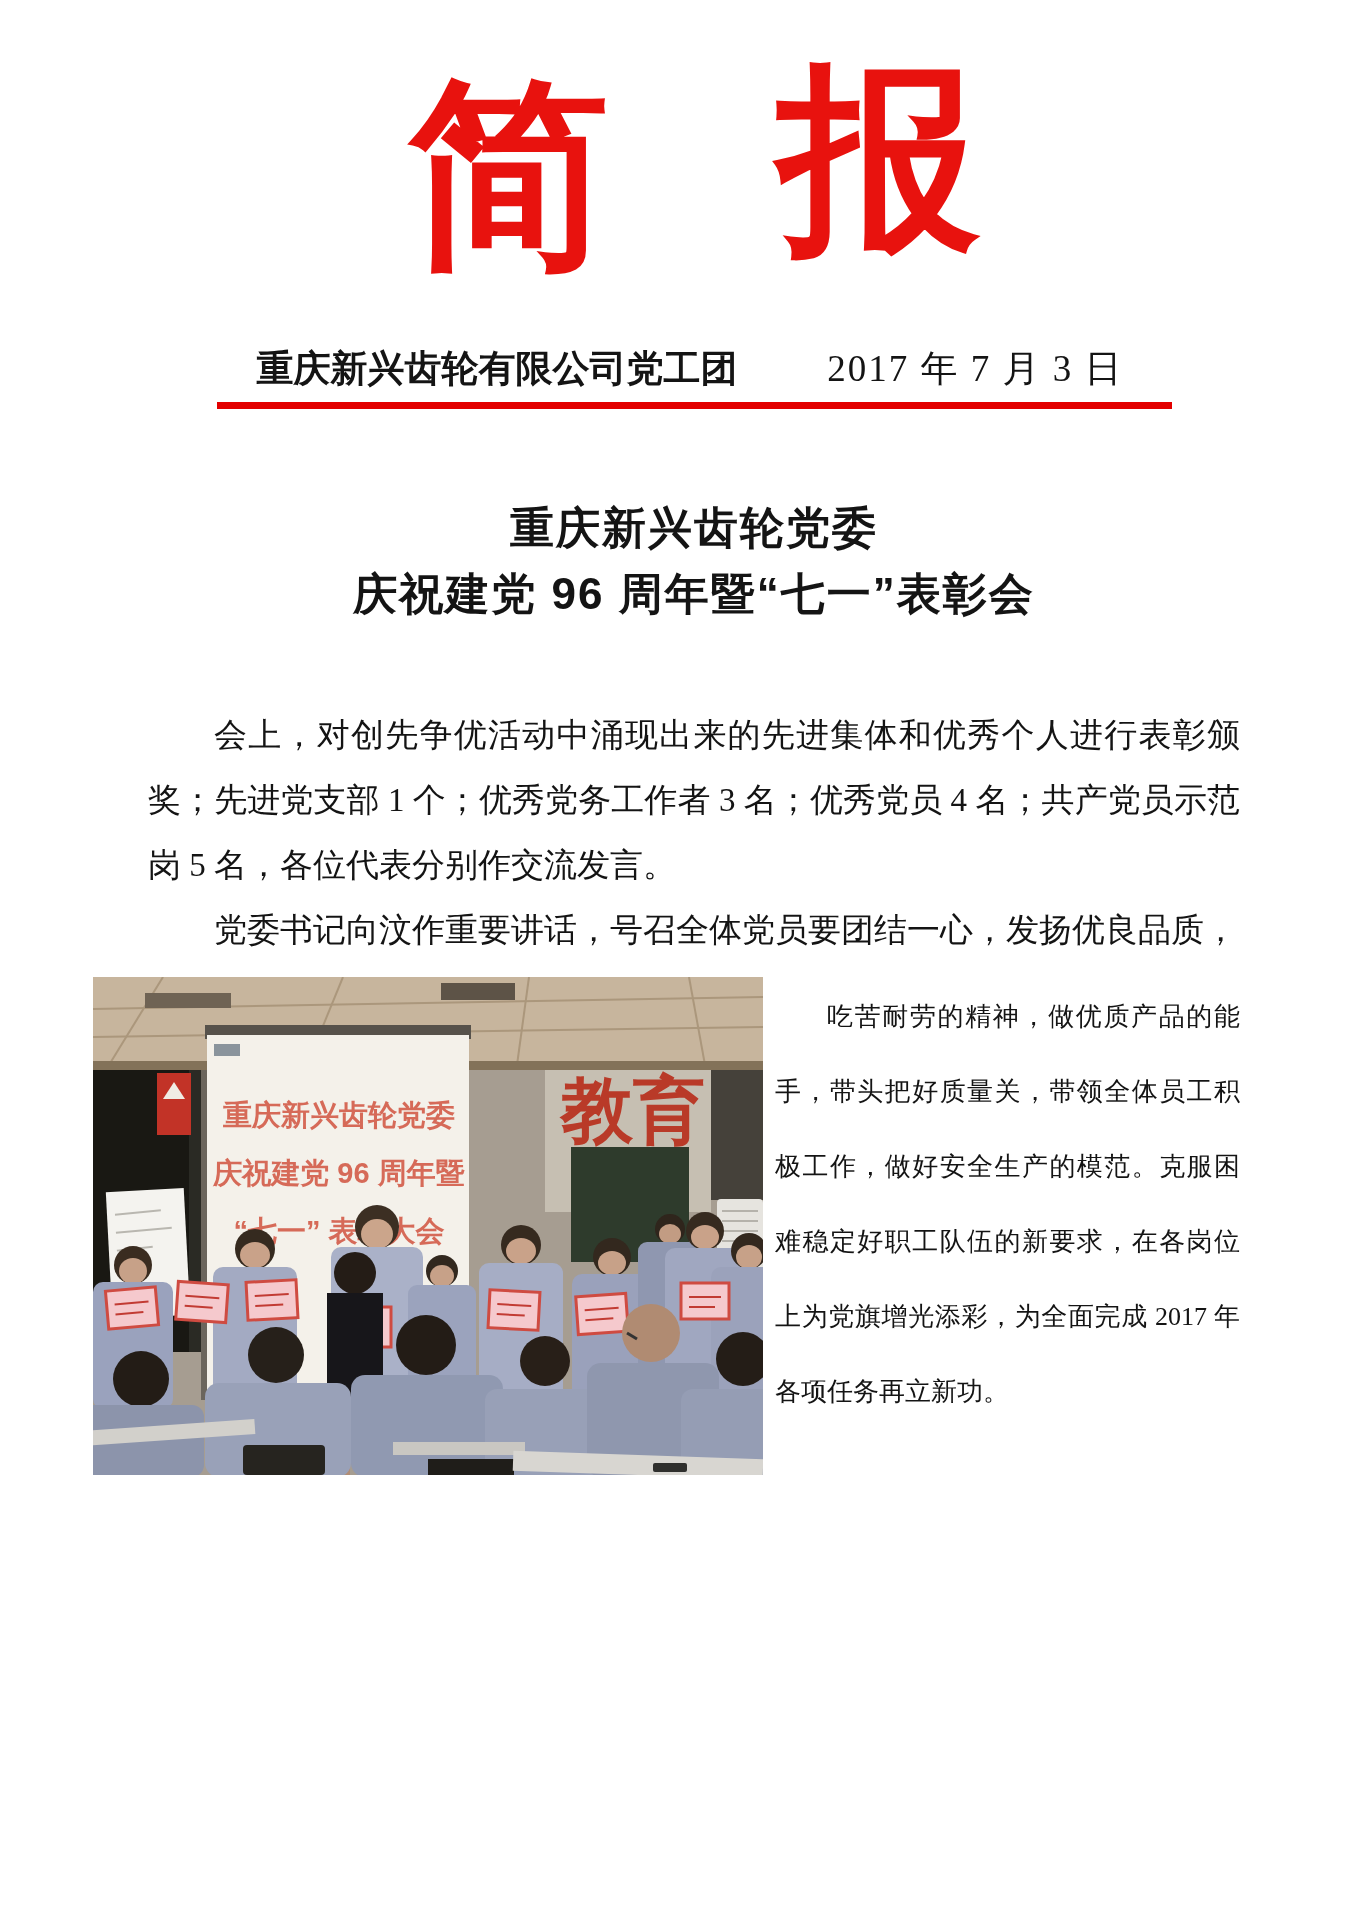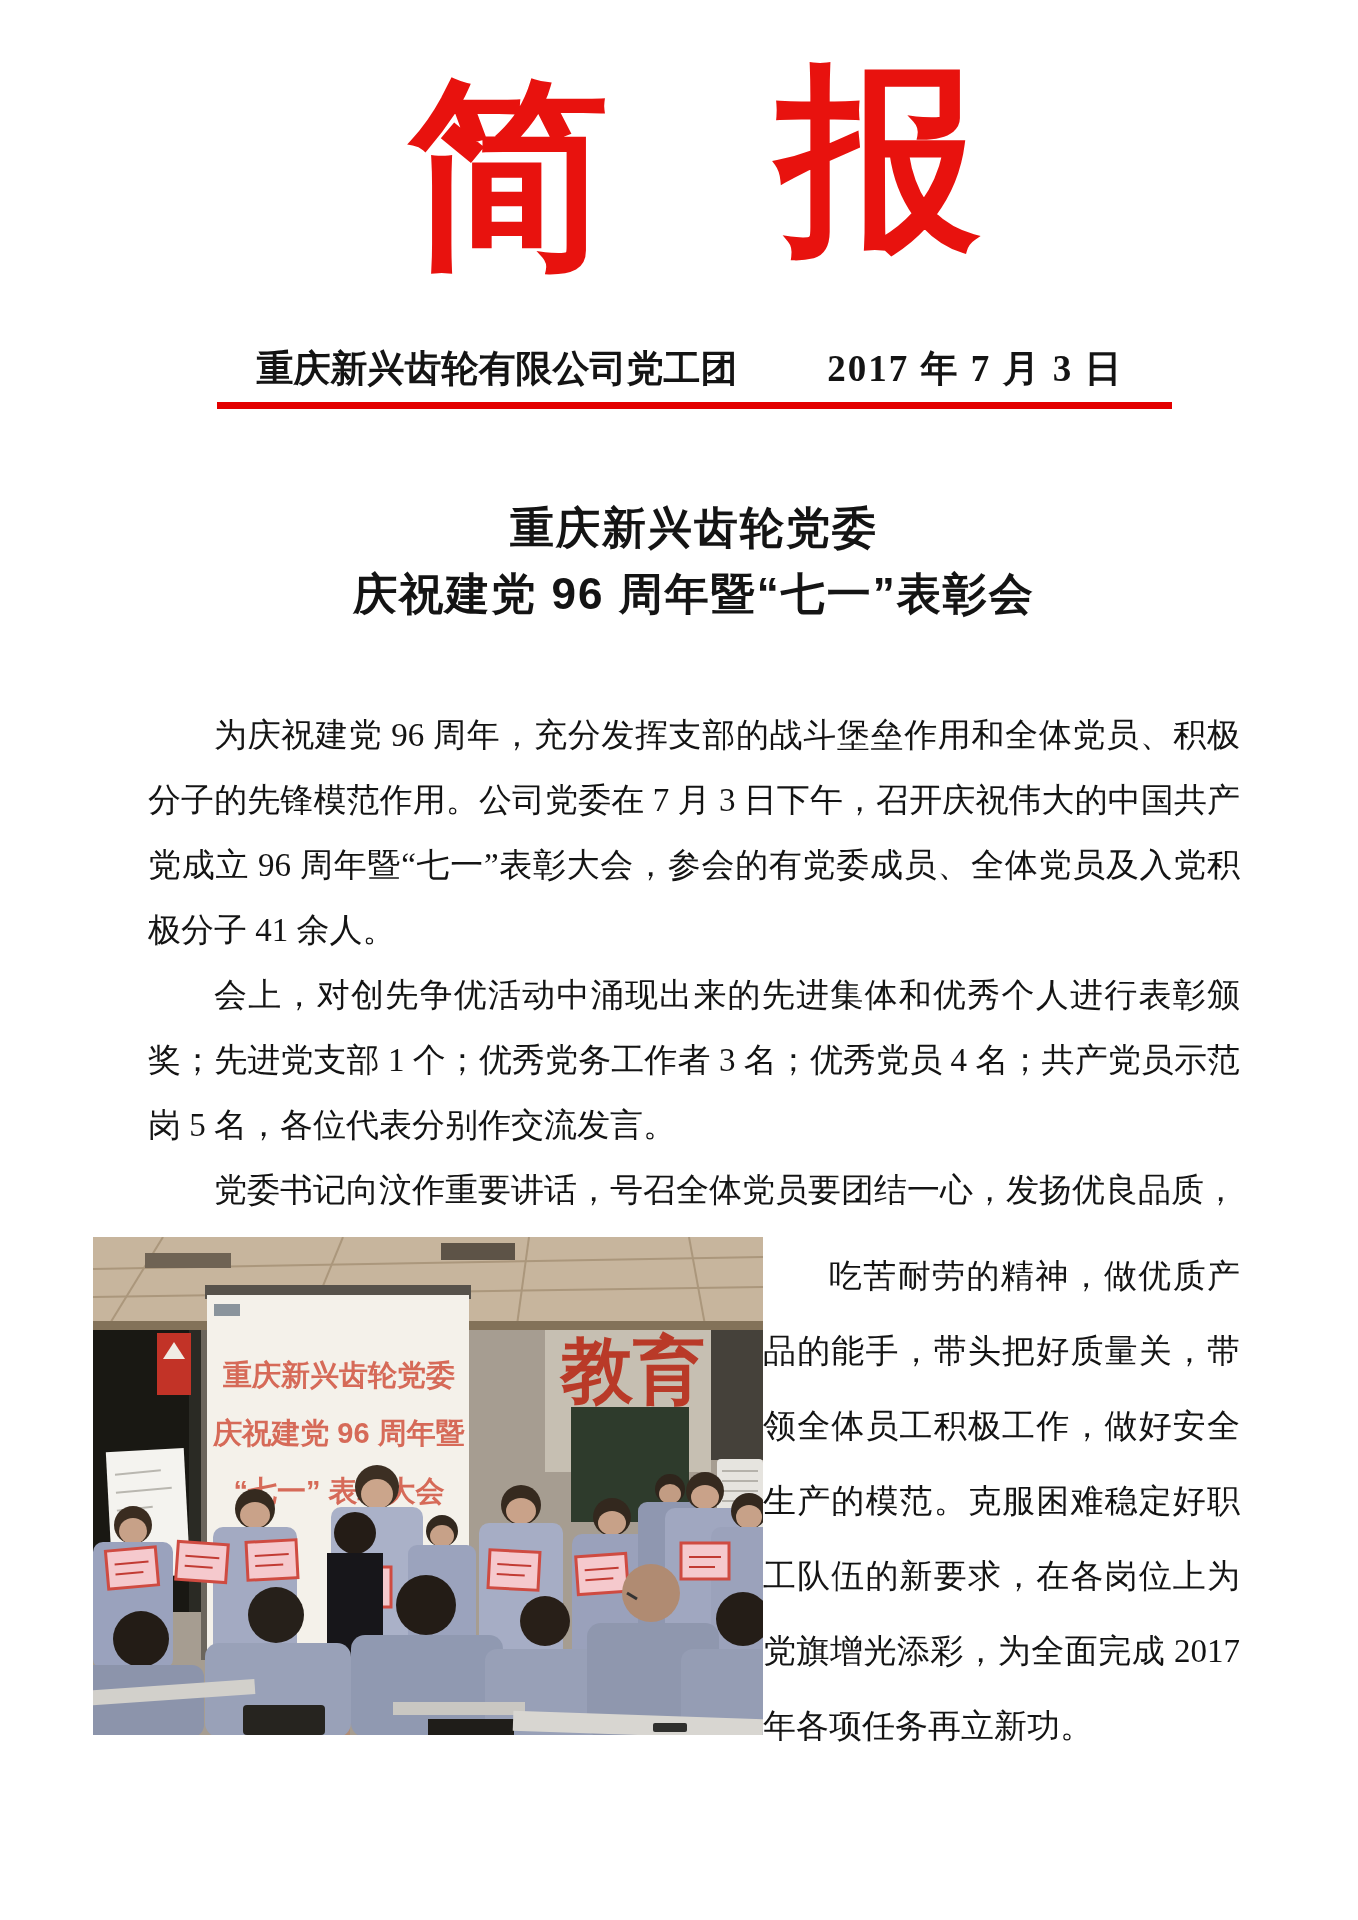--- a/index.html
+++ b/index.html
@@ -31,37 +31,37 @@
     font-weight:bold;font-size:37px;line-height:44px;letter-spacing:3px;
   }
   
   .publine{
     width:955px;margin:50px auto 0;
     display:flex;justify-content:space-between;align-items:baseline;
     padding:0;box-sizing:border-box;
     font-size:37px;line-height:50px;gap:20px;
   }
   .publine .org{font-weight:bold;padding-left:40px;}
-  .publine .date{padding-right:48px;letter-spacing:2px;font-weight:bold;}
+  .publine .date{padding-right:48px;letter-spacing:2px;}
   .red-rule{width:955px;height:7px;background:#e30000;margin:8px auto 0;}
   
   .headline{
     margin:86px 0 0 0;
     text-align:center;
     font-family:"Liberation Sans","DejaVu Sans",sans-serif;
     font-weight:bold;font-size:44px;line-height:66px;letter-spacing:2px;
   }
   
   .body-text{margin-top:76px;font-size:33px;line-height:65px;text-align:justify;}
   .body-text p{margin:0;text-indent:2em;}
   .photo-row{display:flex;margin-top:14px;margin-left:-55px;}
   .photo-frame{flex:none;width:670px;height:498px;overflow:hidden;}
   .para3-rest{
-    flex:1;margin:0;padding-top:2px;
-    font-size:33px;line-height:75px;text-align:justify;text-indent:0;
+    flex:1;margin:0;padding-left:12px;padding-top:2px;
+    font-size:26px;line-height:75px;text-align:justify;text-indent:0;
   }
   svg text{font-family:"Liberation Sans","DejaVu Sans",sans-serif;}
 </style>
 </head>
 <body>
 
 <div class="page">
   <div class="content">
 
     <div class="masthead">
@@ -75,21 +75,20 @@
       <span class="date">2017 年 7 月 3 日</span>
     </div>
     <div class="red-rule"></div>
 
     <div class="headline">
       <div>重庆新兴齿轮党委</div>
       <div>庆祝建党 96 周年暨“七一”表彰会</div>
     </div>
 
     <div class="body-text">
-      <p>为庆祝建党 96 周年，充分发挥支部的战斗堡垒作用和全体党员、积极分子的先锋模范作用。公司党委在 7 月 3 日下午，召开庆祝伟大的中国共产党成立 96 周年暨“七一”表彰大会，参会的有党委成员、全体党员及入党积极分子 41 余人。</p>
       <p>会上，对创先争优活动中涌现出来的先进集体和优秀个人进行表彰颁奖；先进党支部 1 个；优秀党务工作者 3 名；优秀党员 4 名；共产党员示范岗 5 名，各位代表分别作交流发言。</p>
       <p>党委书记向汶作重要讲话，号召全体党员要团结一心，发扬优良品质，</p>
 
       <div class="photo-row">
         <div class="photo-frame">
           <svg width="670" height="498" viewBox="0 0 670 498" xmlns="http://www.w3.org/2000/svg">
 
             <rect x="0" y="85" width="670" height="413" fill="#a69d91"></rect>
 
             <g>

